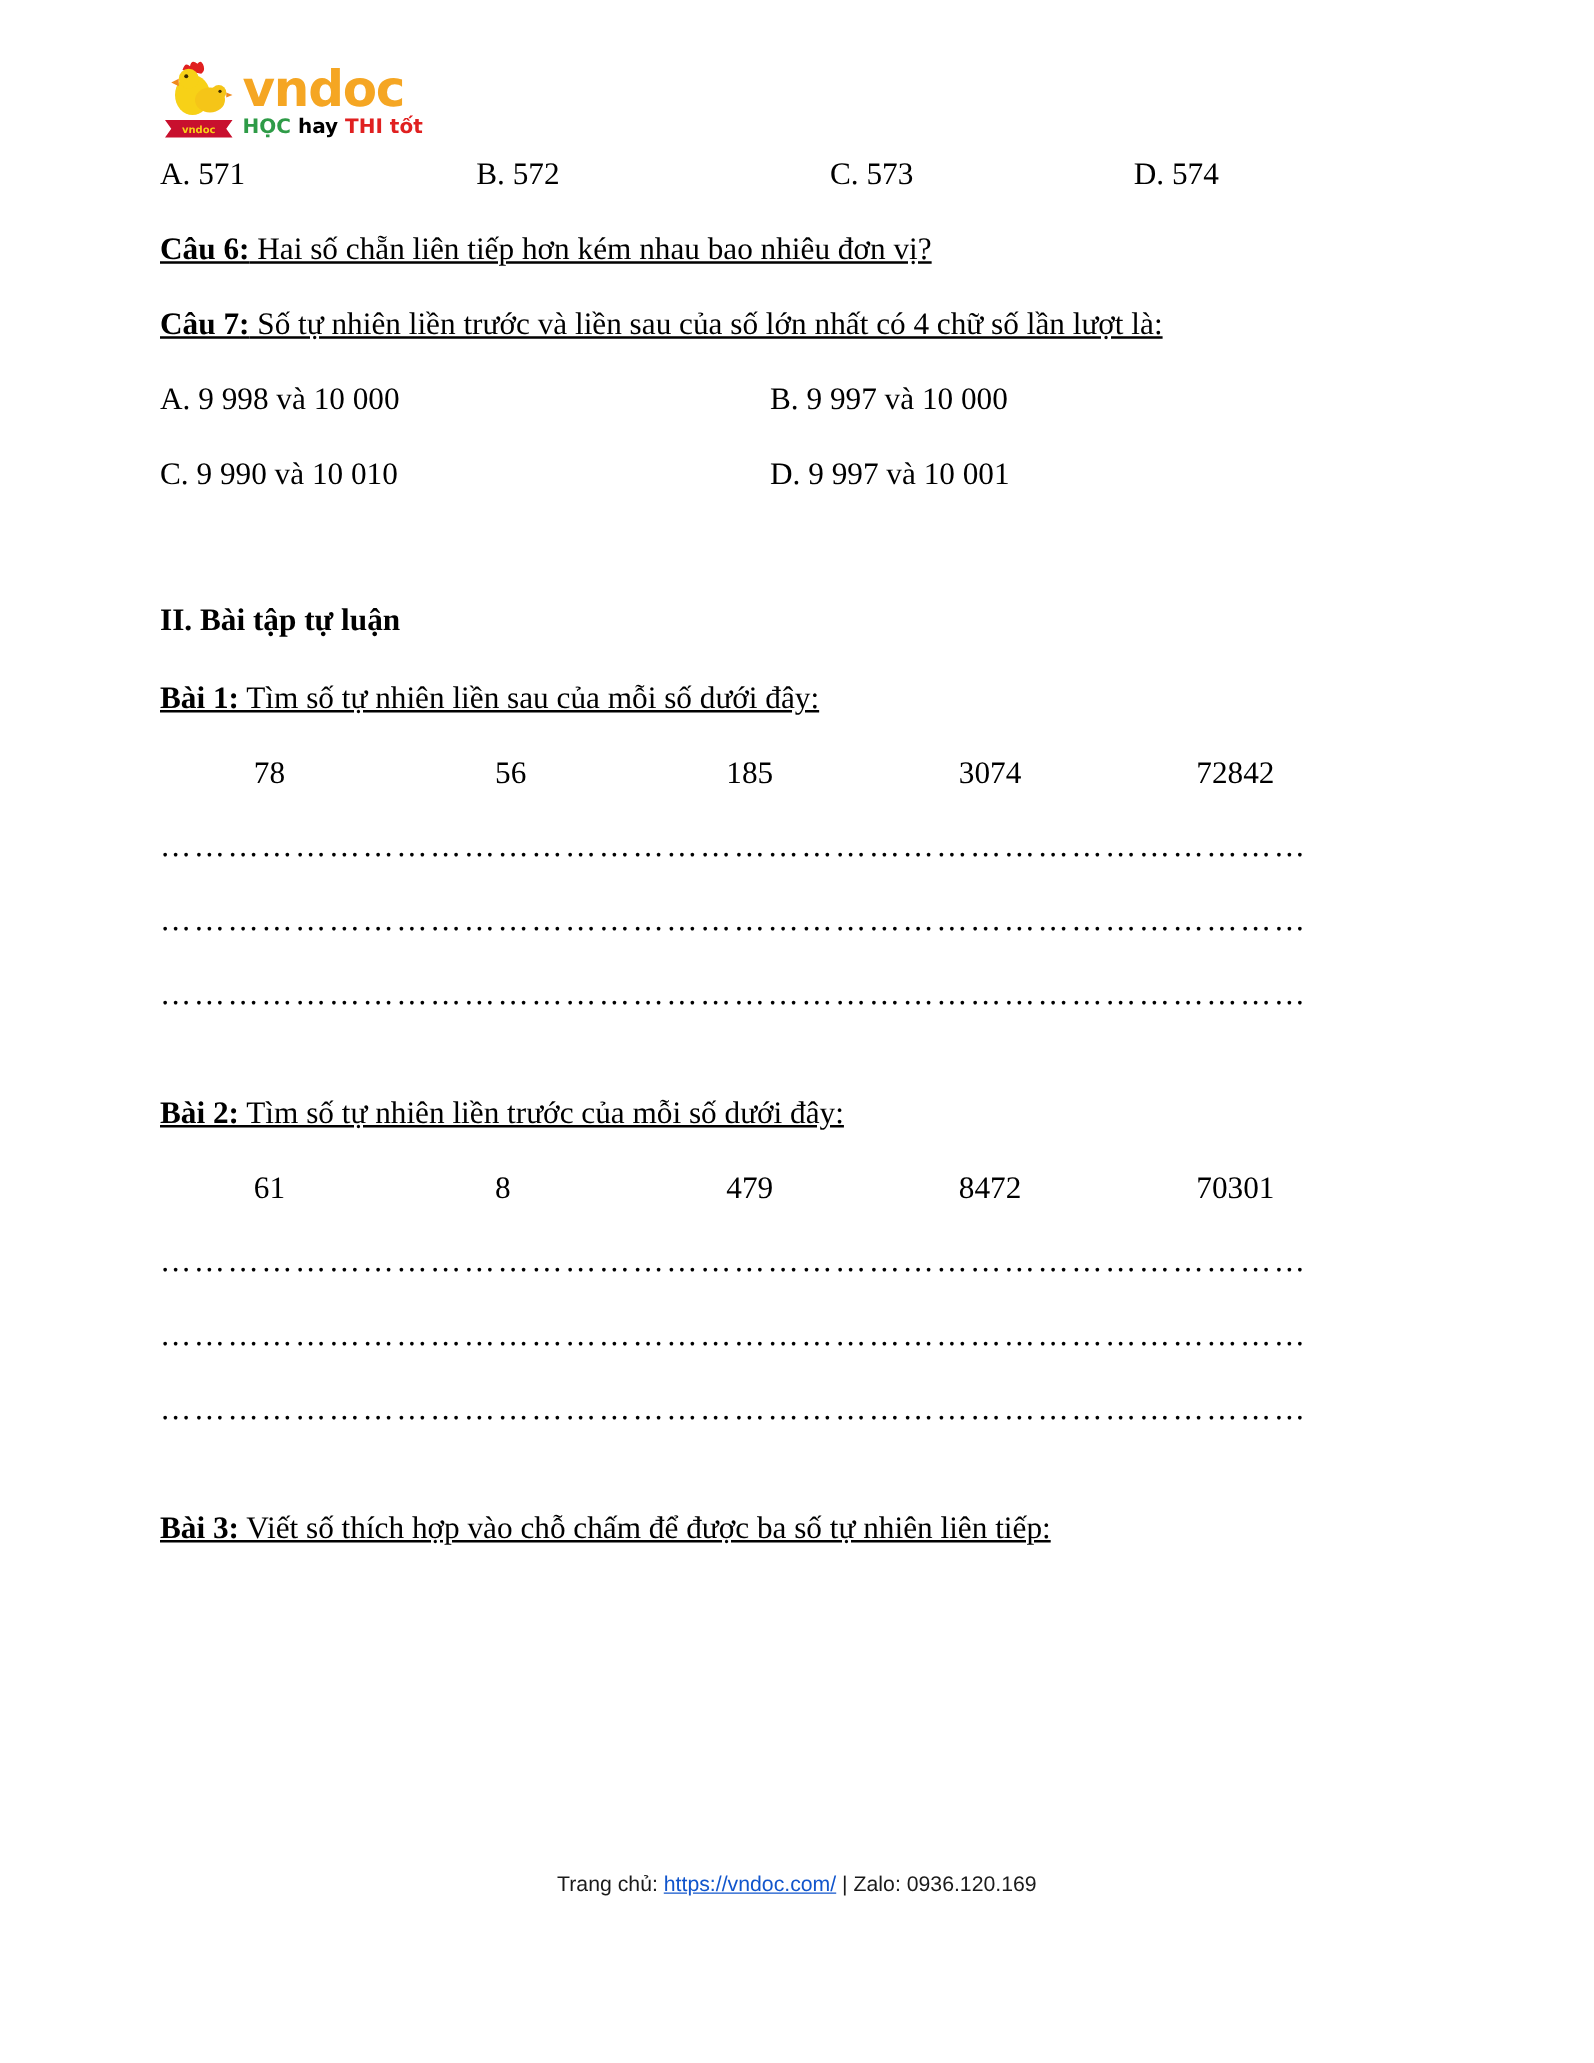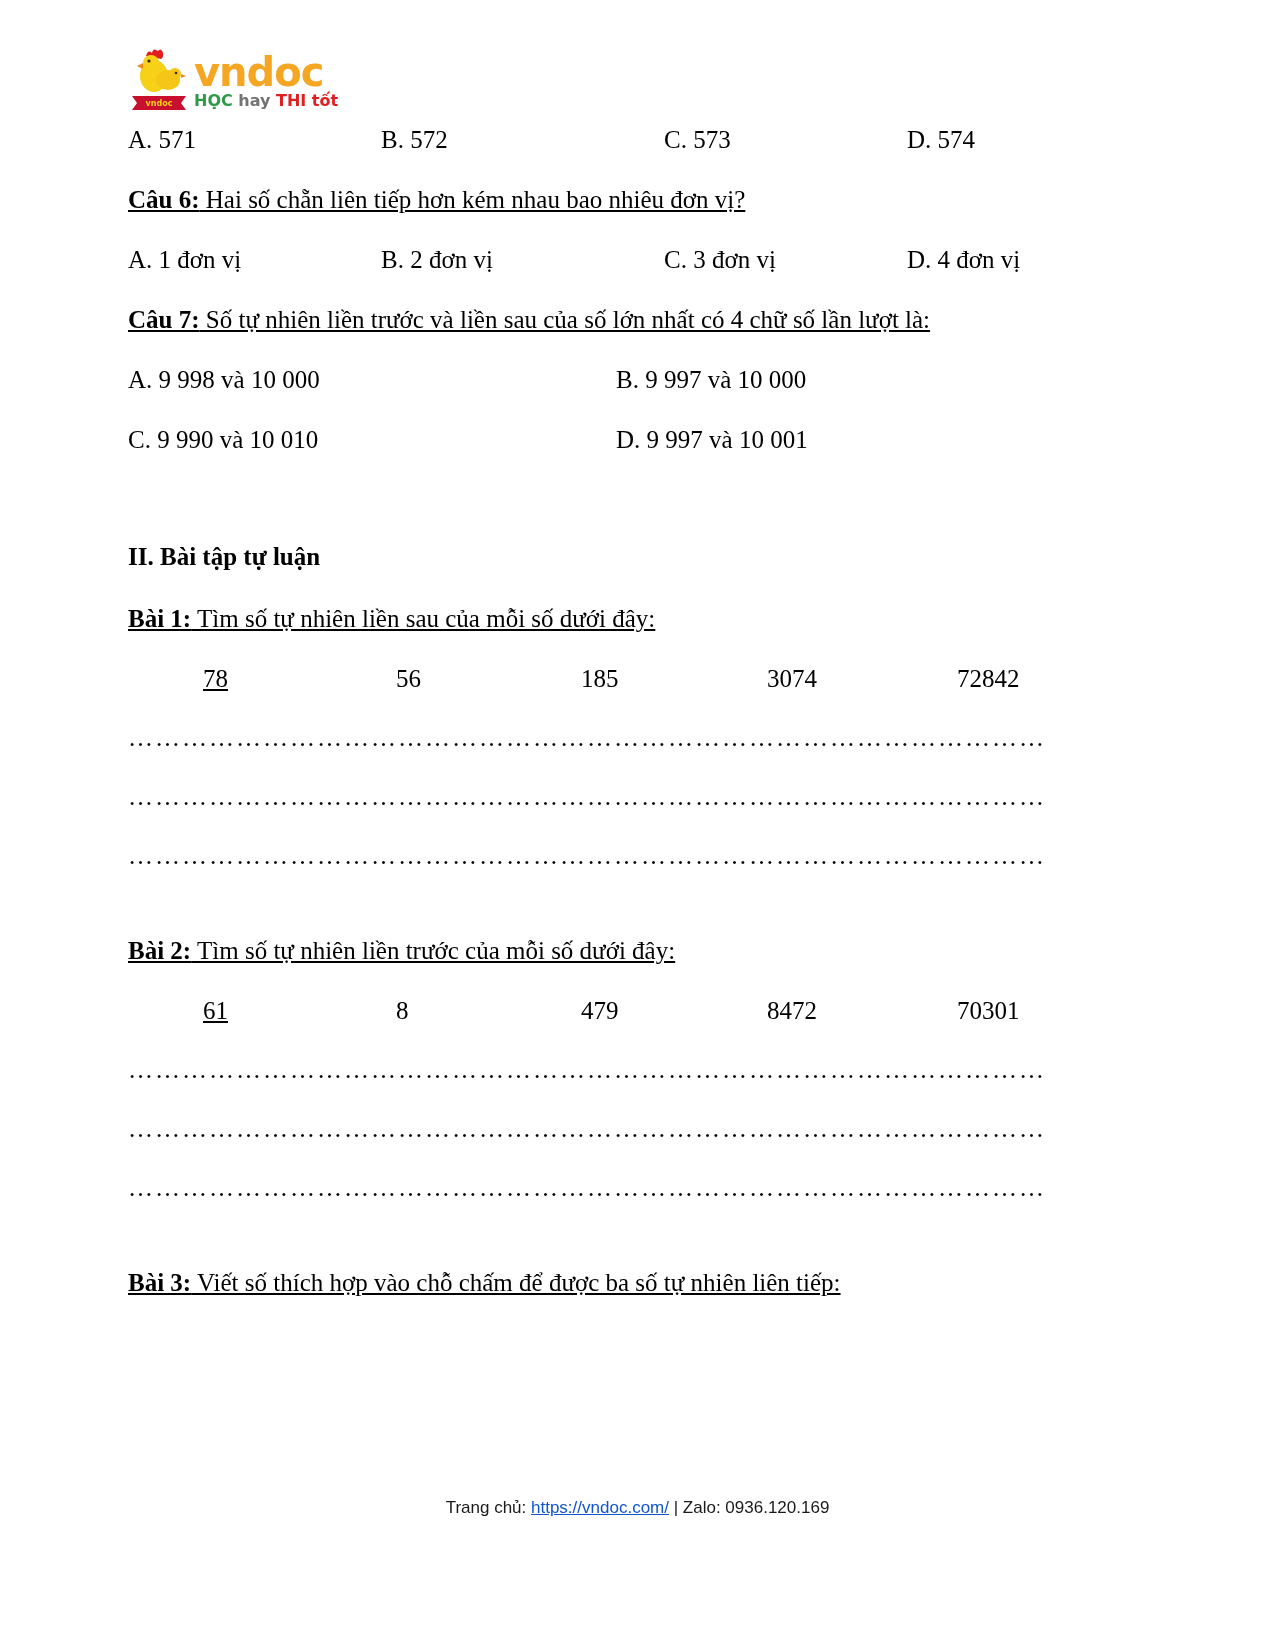--- a/index.html
+++ b/index.html
@@ -53,21 +53,21 @@
   }
   .logo-tagline {
     font-family: "DejaVu Sans", sans-serif;
     font-weight: bold;
     font-size: 16px;
     line-height: 18px;
     letter-spacing: 0px;
     white-space: nowrap;
   }
   .tag-hoc { color: #2E9B47; }
-  .tag-hay { color: #737373; text-align: center; }
+  .tag-hay { color: #000000; text-align: center; }
   .tag-thi { color: #E02020; }
   .tag-tot { color: #E02020; }
 
   
   .line {
     font-size: 25px;
     line-height: 31px;
     margin: 0 0 29px 0;
     white-space: nowrap;
     text-decoration: underline;
@@ -97,21 +97,21 @@
     margin: 86px 0 31px 0;
   }
 
   .numrow {
     display: flex;
     font-size: 25px;
     line-height: 31px;
     margin: 25px 0 0 0;
     padding-left: 75px;
   }
-  .numrow > div:nth-child(1) { width: 193px; text-decoration: underline; }
+  .numrow > div:nth-child(1) { width: 193px; }
   .numrow > div:nth-child(2) { width: 185px; }
   .numrow > div:nth-child(3) { width: 186px; }
   .numrow > div:nth-child(4) { width: 190px; }
   .numrow > div:nth-child(5) { width: auto; }
 
   .dots {
     font-size: 25px;
     line-height: 31px;
     letter-spacing: 2.0px;
     color: #000;
@@ -177,26 +177,20 @@
 
     <div class="opts four">
       <div>A. 571</div>
       <div>B. 572</div>
       <div>C. 573</div>
       <div>D. 574</div>
     </div>
 
     <p class="line q"><b class="lbl">Câu 6:</b><span> Hai số chẵn liên tiếp hơn kém nhau bao nhiêu đơn vị?</span></p>
 
-    <div class="opts four">
-      <div>A. 1 đơn vị</div>
-      <div>B. 2 đơn vị</div>
-      <div>C. 3 đơn vị</div>
-      <div>D. 4 đơn vị</div>
-    </div>
 
     <p class="line q"><b class="lbl">Câu 7:</b><span> Số tự nhiên liền trước và liền sau của số lớn nhất có 4 chữ số lần lượt là:</span></p>
 
     <div class="opts two">
       <div>A. 9 998 và 10 000</div>
       <div>B. 9 997 và 10 000</div>
     </div>
 
     <div class="opts two">
       <div>C. 9 990 và 10 010</div>

